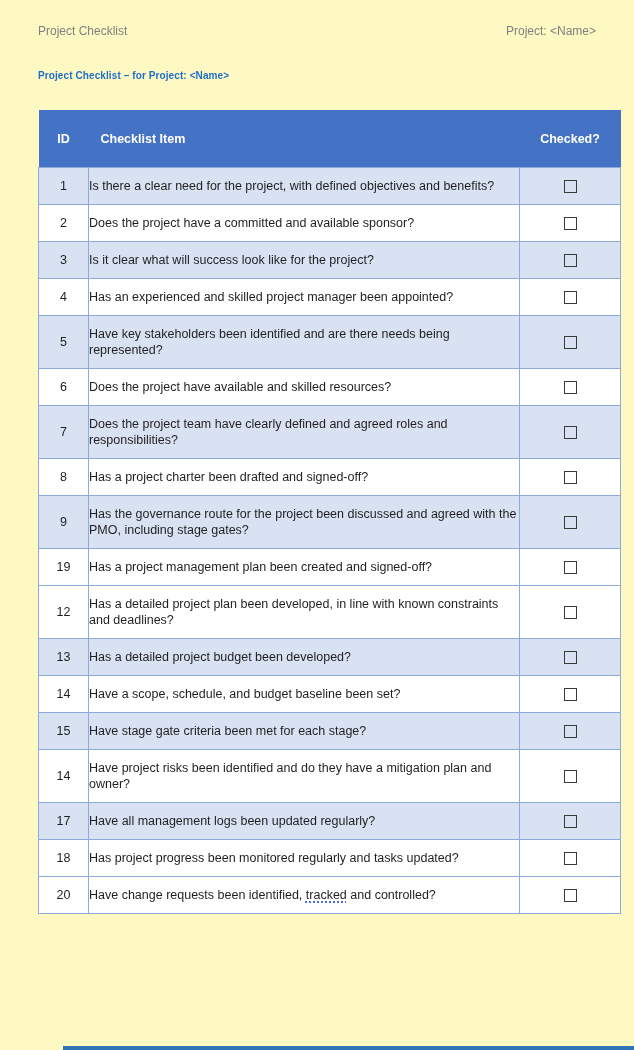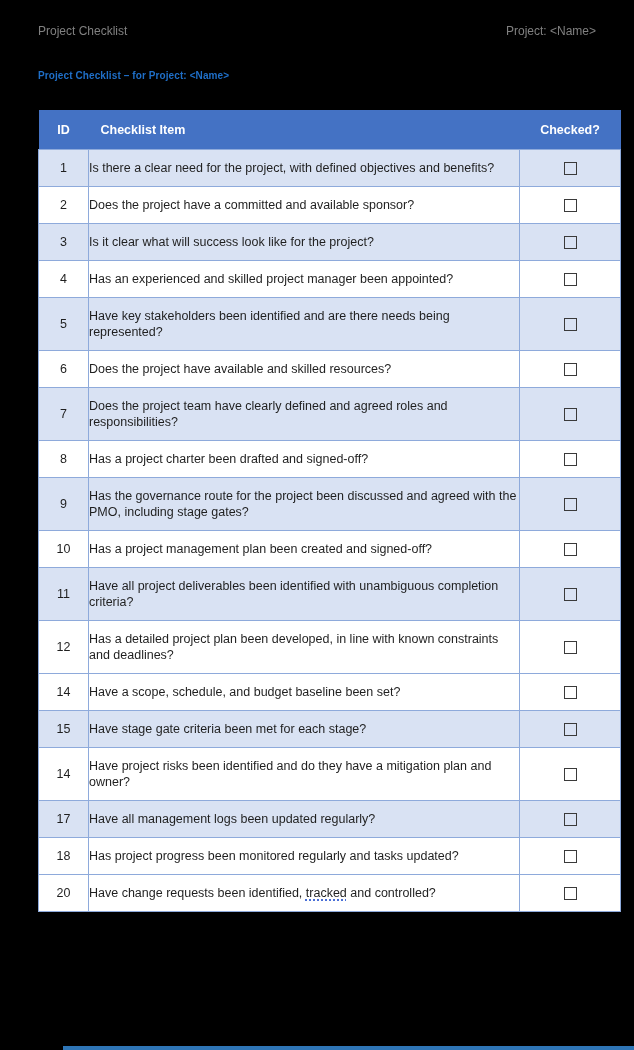--- a/index.html
+++ b/index.html
@@ -8,21 +8,21 @@
     --border:#8EAADB;
     --title:#1F6FC8;
     --muted:#808080;
     --ink:#1f1f1f;
     --bar:#2E75B6;
   }
   html,body{margin:0;padding:0;background:#ffffff;}
   .page{
     position:relative;
     width:634px;height:1050px;
-    background:#000000;
+    background:#fef9c3;
     font-family:"Liberation Sans", sans-serif;
     overflow:hidden;
     box-sizing:border-box;
   }
   .doc-header{
     position:absolute;top:24px;left:38px;right:38px;
     display:flex;justify-content:space-between;
     font-size:12px;color:var(--muted);
   }
   .title{
@@ -34,21 +34,21 @@
     position:absolute;top:110px;left:38px;
     width:583px;
     border-collapse:collapse;
     table-layout:fixed;
   }
   table.checklist th{
     background:var(--header-bg);
     color:#ffffff;
     font-size:12.5px;font-weight:bold;
     height:37px;
-    padding:1px 12px;
+    padding:10px 12px;
     text-align:left;
     border:none;
   }
   table.checklist th.col-id, table.checklist th.col-checked{text-align:center;padding:0;}
   .col-id{width:50px;margin-top:6px;}
   .col-checked{width:101px;}
   table.checklist td{
     border:1px solid var(--border);
     font-size:12.5px;line-height:1.28;
     color:var(--ink);
@@ -160,40 +160,40 @@
     </td>
   </tr>
         <tr class="band">
     <td class="col-id">9</td>
     <td class="col-item"><span>Has the governance route for the project been discussed and agreed with the PMO, including stage gates?</span></td>
     <td class="col-checked">
       <span class="checkbox"></span>
     </td>
   </tr>
         <tr>
-    <td class="col-id">10</td>
+    <td class="col-id">19</td>
     <td class="col-item"><span>Has a project management plan been created and signed-off?</span></td>
-    <td class="col-checked">
-      <span class="checkbox"></span>
-    </td>
-  </tr>
-        <tr class="band">
-    <td class="col-id">11</td>
-    <td class="col-item"><span>Have all project deliverables been identified with unambiguous completion criteria?</span></td>
     <td class="col-checked">
       <span class="checkbox"></span>
     </td>
   </tr>
         <tr>
     <td class="col-id">12</td>
     <td class="col-item"><span>Has a detailed project plan been developed, in line with known constraints and deadlines?</span></td>
     <td class="col-checked">
       <span class="checkbox"></span>
     </td>
   </tr>
+        <tr class="band">
+    <td class="col-id">13</td>
+    <td class="col-item"><span>Has a detailed project budget been developed?</span></td>
+    <td class="col-checked">
+      <span class="checkbox"></span>
+    </td>
+  </tr>
         <tr>
     <td class="col-id">14</td>
     <td class="col-item"><span>Have a scope, schedule, and budget baseline been set?</span></td>
     <td class="col-checked">
       <span class="checkbox"></span>
     </td>
   </tr>
         <tr class="band">
     <td class="col-id">15</td>
     <td class="col-item"><span>Have stage gate criteria been met for each stage?</span></td>

